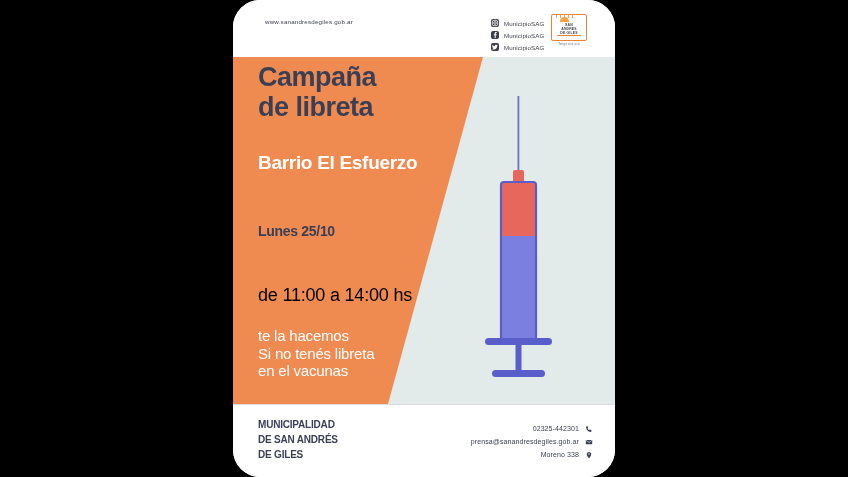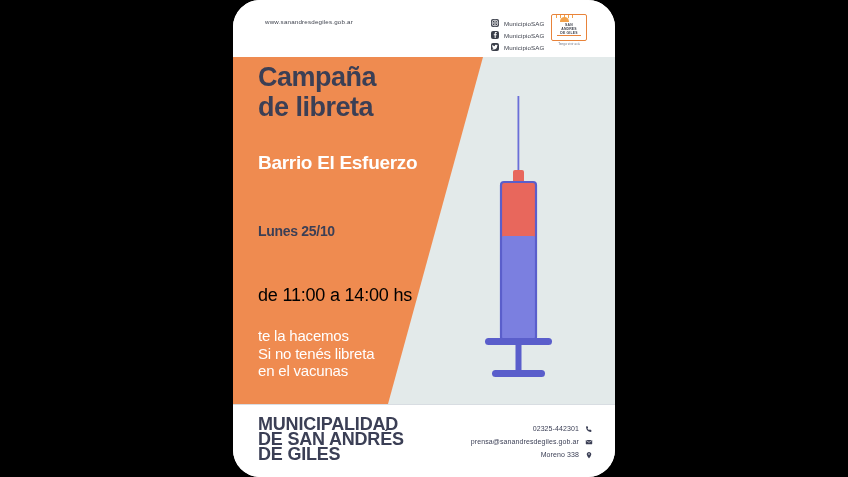--- a/index.html
+++ b/index.html
@@ -243,21 +243,21 @@
     top: 0;
     width: 382px;
     height: 1px;
     background: #d8dde2;
   }
   .muni {
     position: absolute;
     left: 25px;
     top: 13px;
     color: #3b3f55;
-    font-size: 18px;
+    font-size: 10px;
     line-height: 15px;
     font-weight: bold;
     letter-spacing: -0.2px;
   }
   .contact {
     position: absolute;
     right: 22px;
     top: 18px;
     width: 180px;
     text-align: right;

